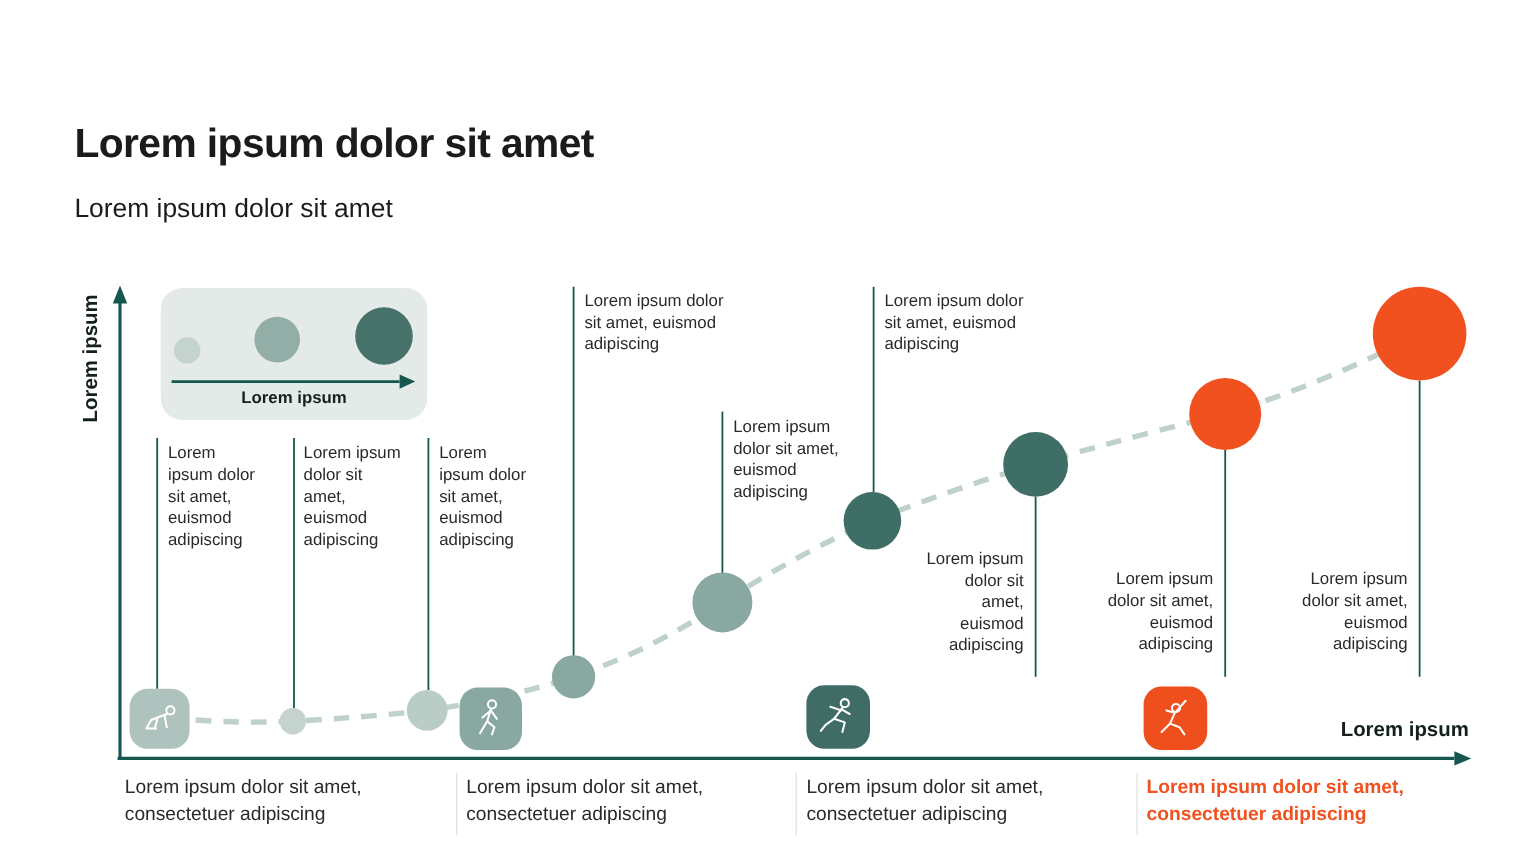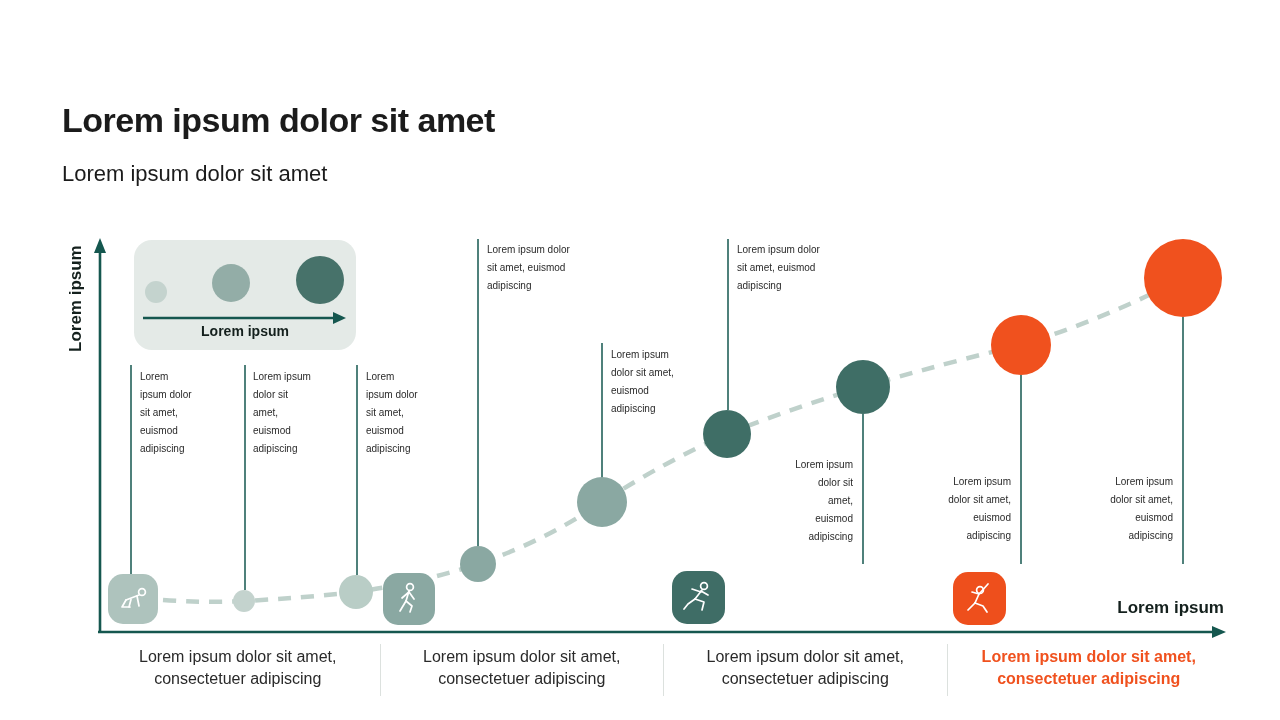--- a/index.html
+++ b/index.html
@@ -17,21 +17,21 @@
   .abs { position: absolute; }
   .title {
     left: 62px; top: 54px;
     font-size: 34px; font-weight: 700; letter-spacing: -0.5px; color: #1b1b1b;
   }
   .subtitle {
     left: 62px; top: 114px;
     font-size: 22px; font-weight: 400; color: #1b1b1b;
   }
   .callout {
-    font-size: 10px; line-height: 18px; color: #2a2a2a;
+    font-size: 14px; line-height: 18px; color: #2a2a2a;
     white-space: pre-line;
   }
   .callout.right { text-align: right; }
   .axis-label { font-size: 17px; font-weight: 700; color: #14201d; }
   .y-axis-label {
     left: 66px; top: 305px;
     transform: rotate(-90deg); transform-origin: 0 0;
     width: 120px;
   }
   .x-axis-label {
@@ -44,21 +44,21 @@
   .icon-chip {
     position: absolute; border-radius: 15px;
     display: flex; align-items: center; justify-content: center;
   }
   .icon-chip svg { display: block; }
   .stage-row {
     position: absolute; left: 96px; top: 597px; width: 1134px;
     display: flex;
   }
   .stage {
-    width: 283.5px; text-align: center;
+    width: 283.5px; text-align: left;
     font-size: 16px; line-height: 22px; color: #2a2a2a;
     white-space: pre-line; padding: 2px 8px 6px 8px;
   }
   .stage + .stage { border-left: 1px solid #dce1de; }
   .stage.highlight { color: #f0511e; font-weight: 700; }
   .footer-logo {
     left: 62px; top: 671px;
     font-size: 23px; font-weight: 400; letter-spacing: -0.3px; color: #f0511e;
   }
   .footer-url { left: 1104px; top: 677px; width: 74px; text-align: right; font-size: 11.5px; color: #3a3a3a; }

